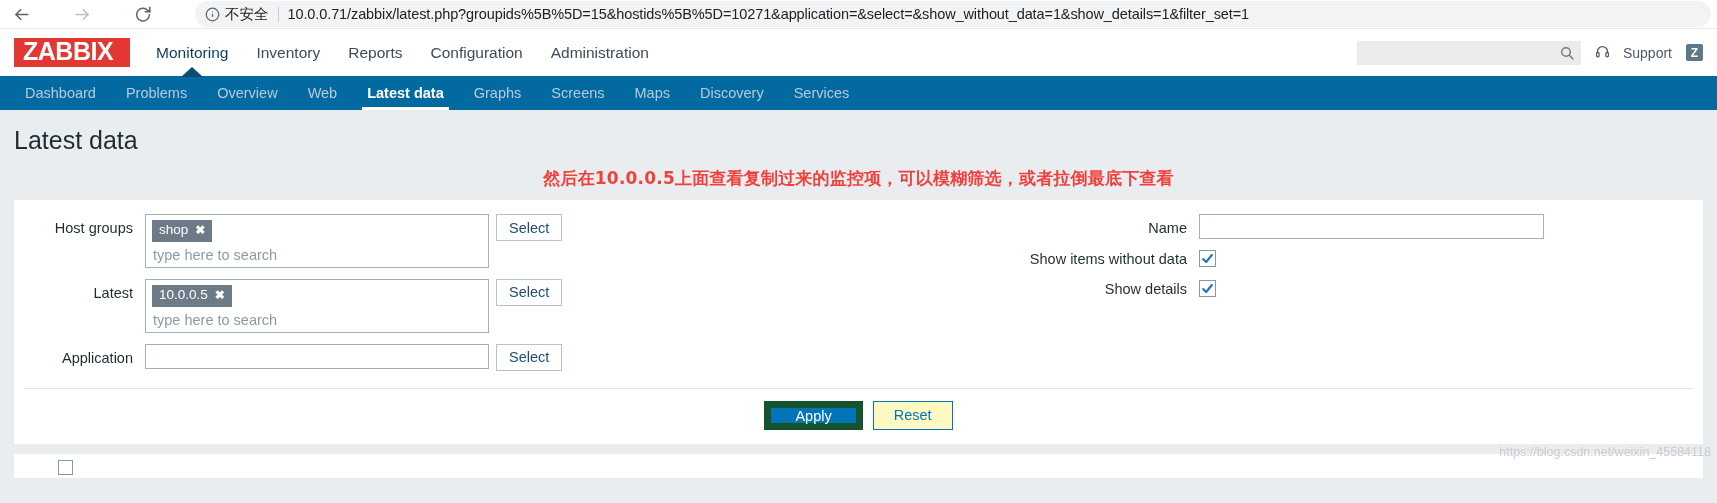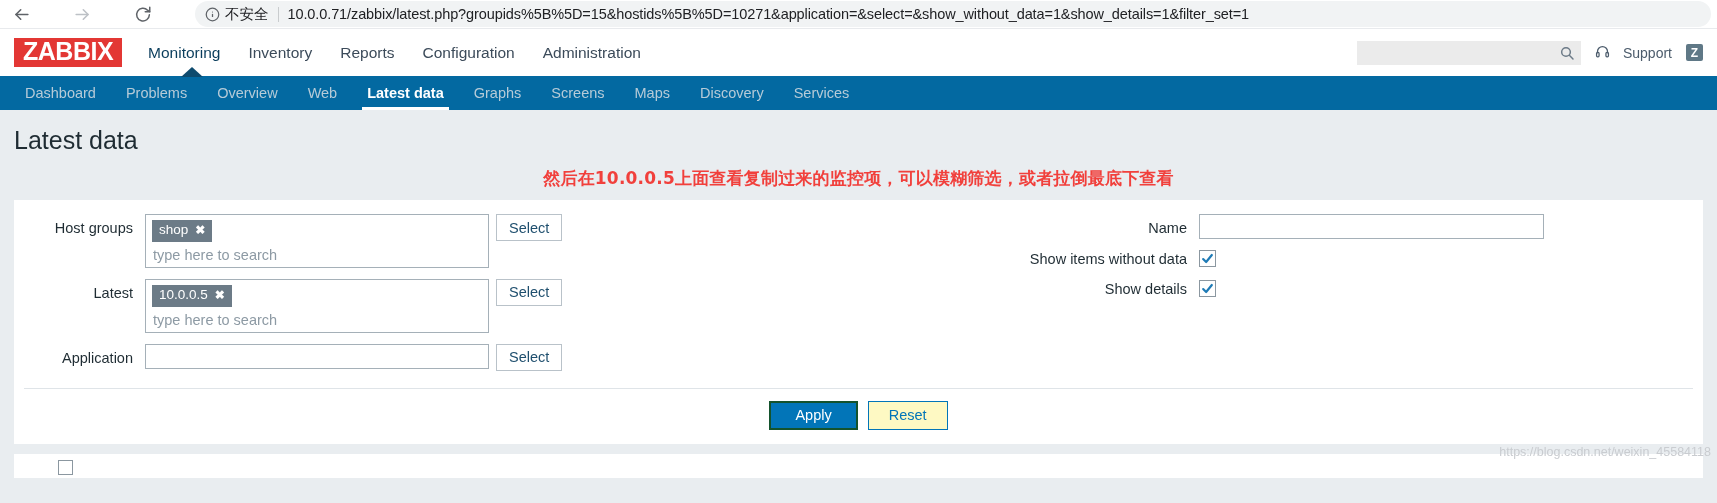--- a/index.html
+++ b/index.html
@@ -76,21 +76,21 @@
     padding: 0 14px 0 14px;
     position: relative;
     border-top: 1px solid #e8eaed;
   }
   .zbx-logo {
     background: #e33734;
     color: #ffffff;
     font-size: 25px;
     font-weight: bold;
     letter-spacing: -0.5px;
-    padding: 1px 9px 3px 9px;
+    padding: 1px 17px 3px 9px;
     line-height: 1;
     font-family: "Liberation Sans", sans-serif;
     display: inline-block;
     margin-right: 26px;
   }
   .main-nav {
     display: flex;
     align-items: center;
     gap: 28px;
     height: 48px;
@@ -325,21 +325,21 @@
   .filter-footer {
     border-top: 1px solid #dfe4e8;
     margin: 6px 10px 0 10px;
     padding: 12px 0 14px 0;
     display: flex;
     justify-content: center;
     gap: 10px;
   }
   .btn-apply {
     background: #0275b8;
-    border: 2px solid #14532d;
+    border: 7px solid #14532d;
     color: #fff;
     font-size: 14.5px;
     height: 29px;
     padding: 0 24px;
     cursor: pointer;
     font-family: "Liberation Sans", sans-serif;
   }
   .btn-reset {
     background: #fef9c3;
     border: 1px solid #0275b8;

